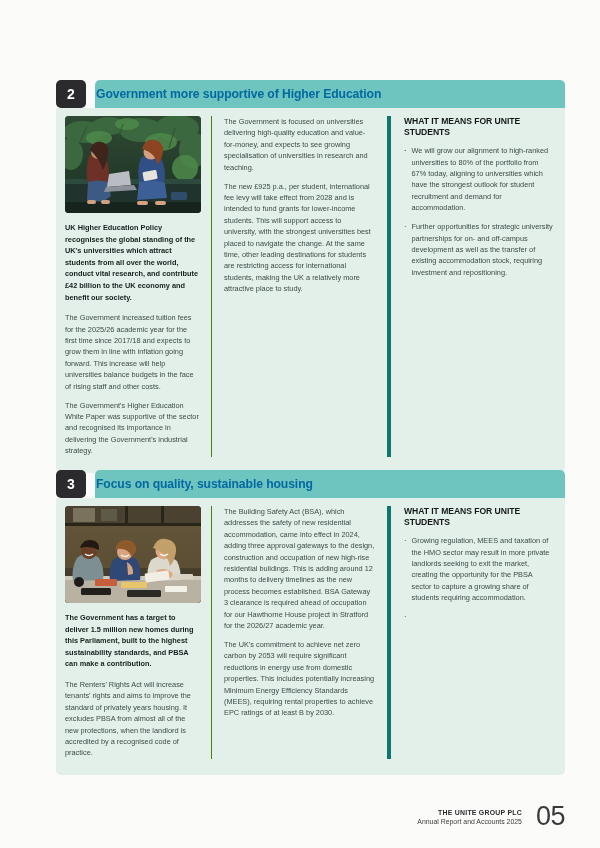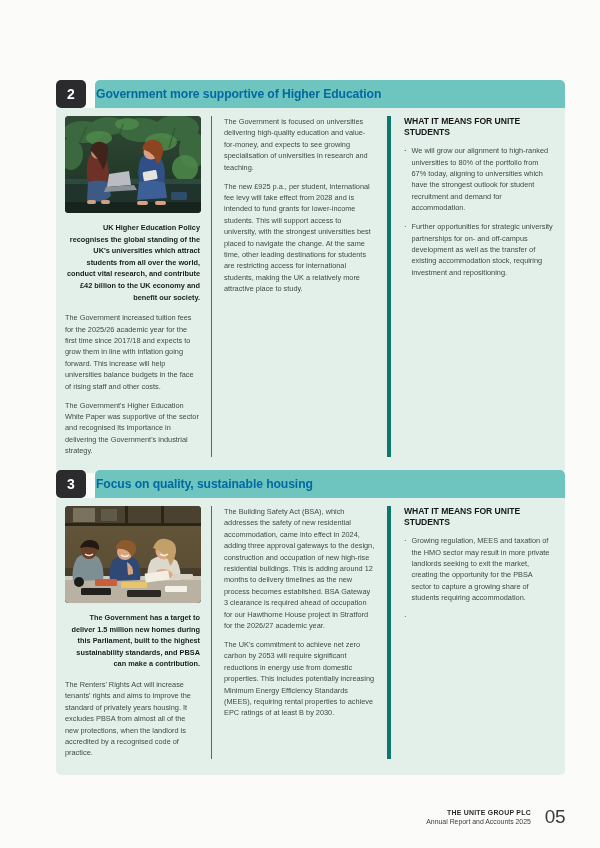--- a/index.html
+++ b/index.html
@@ -115,21 +115,20 @@
     line-height: 11.4px;
     color: #3d4c49;
     margin-bottom: 7.5px;
   }
   p.lead {
     font-weight: bold;
     color: #17201f;
     font-size: 7.35px;
     line-height: 11.6px;
     margin-bottom: 9px;
-    text-align: right;
   }
   p:last-child { margin-bottom: 0; }
 
   .means-title {
     font-size: 8.6px;
     font-weight: bold;
     color: #14181a;
     line-height: 10.6px;
     margin-bottom: 8px;
     letter-spacing: -0.05px;
@@ -173,21 +172,21 @@
     color: #2a2a2c;
     letter-spacing: 0.25px;
     line-height: 9.5px;
   }
   .footer-report {
     font-size: 6.9px;
     color: #3a3a3c;
     line-height: 9.8px;
   }
   .footer-pageno {
-    font-size: 19px;
+    font-size: 27px;
     color: #3a3a3c;
     line-height: 27px;
     font-weight: 400;
     letter-spacing: -0.5px;
   }
 </style>
 </head>
 <body>
 
 <div class="page">

